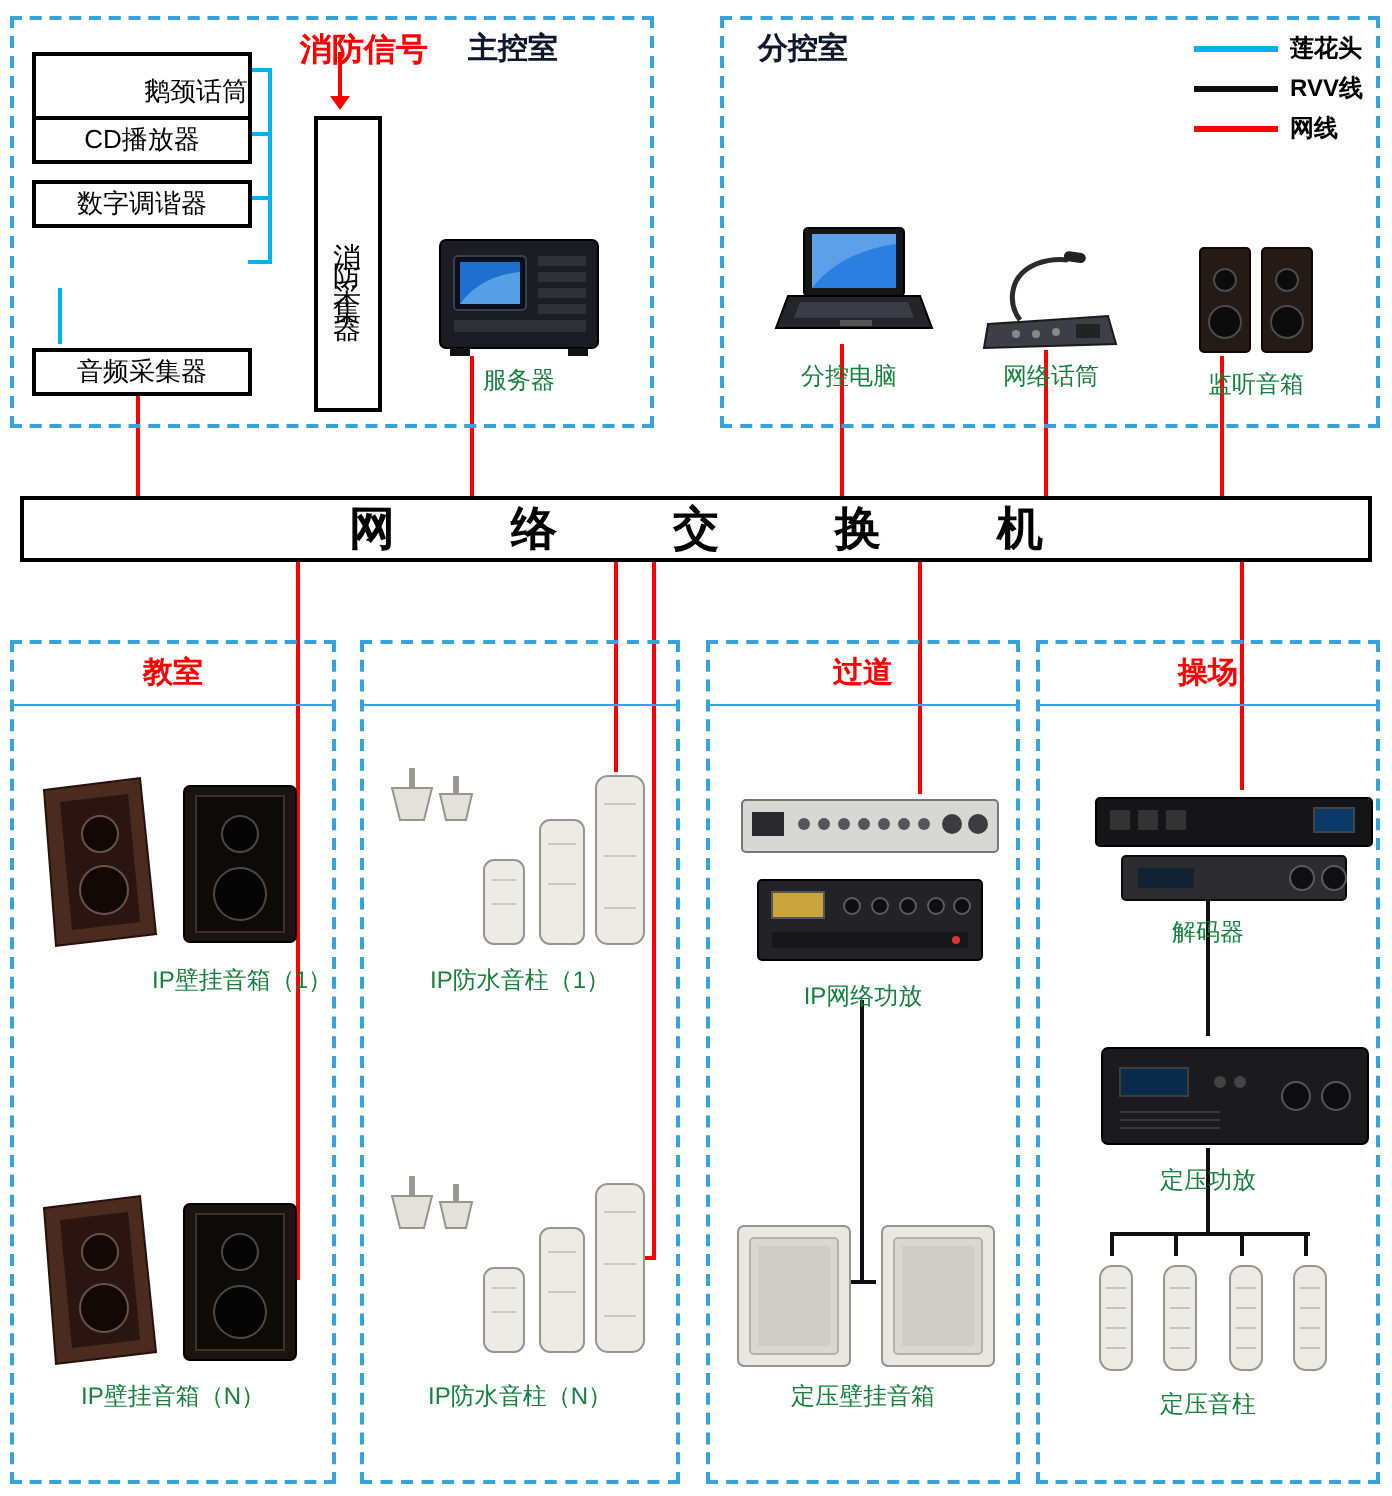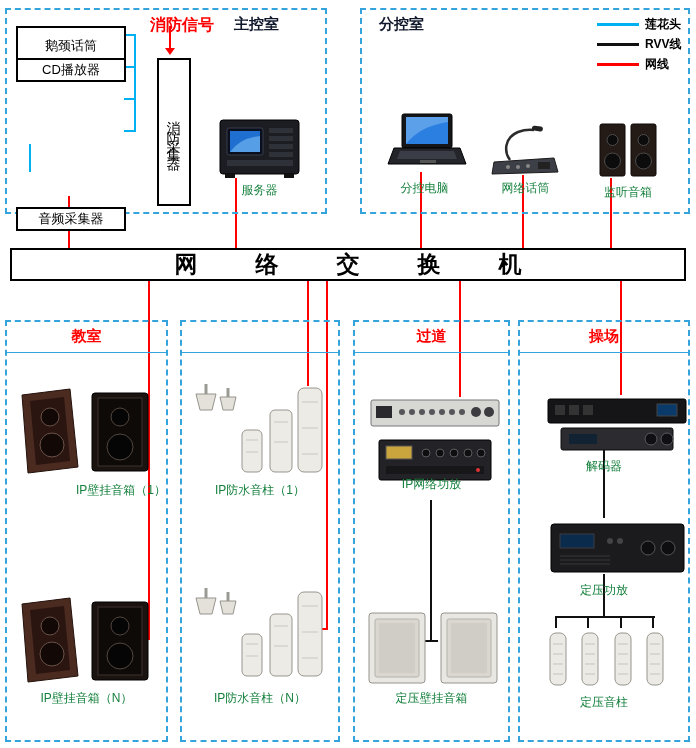--- a/index.html
+++ b/index.html
@@ -44,27 +44,30 @@
   .dev{position:absolute;z-index:4;}
 </style>
 </head>
 <body>
 
 <div class="stage">
 
   <div class="dashed" style="left:5px;top:8px;width:322px;height:206px;">
     <div class="rtitle" style="left:227px;top:5px;">主控室</div>
 
-    <div class="devbox" style="left:9px;top:16px;width:110px;height:40px;">
+    <div class="devbox" style="left:9px;top:16px;width:110px;height:40px;justify-content:flex-end;">
         <span>鹅颈话筒</span>
       </div>
     <div class="devbox" style="left:9px;top:48px;width:110px;height:24px;">
         <span>CD播放器</span>
       </div>
-    <div class="devbox" style="left:9px;top:164px;width:110px;height:24px;margin-top:33px;">
+    <div class="devbox" style="left:9px;top:80px;width:110px;height:24px;">
+        <span>数字调谐器</span>
+      </div>
+    <div class="devbox" style="left:9px;top:164px;width:110px;height:24px;">
         <span>音频采集器</span>
       </div>
 
     <div class="firetxt" style="left:143px;top:5px;">消防信号</div>
     <div class="vbox" style="left:150px;top:48px;width:34px;height:148px;">消防采集器</div>
 
     <svg class="dev" style="left:210px;top:106px;" width="85" height="64" viewBox="0 0 85 64">
       <rect x="3" y="4" width="79" height="54" rx="3" fill="#1c1d22" stroke="#000"></rect>
       <rect x="10" y="12" width="36" height="27" rx="2" fill="#0a0f1e" stroke="#3a3f4a"></rect>
       <rect x="13" y="15" width="30" height="21" fill="#1f6fd0"></rect>
@@ -220,21 +223,21 @@
       <rect x="1" y="2" width="112" height="40" rx="2" fill="#232327" stroke="#000"></rect>
       <rect x="8" y="8" width="26" height="13" fill="#caa43c" stroke="#555"></rect>
       <circle cx="48" cy="15" r="4" fill="#0e0e10" stroke="#5c5c60"></circle>
         <circle cx="62" cy="15" r="4" fill="#0e0e10" stroke="#5c5c60"></circle>
       <circle cx="76" cy="15" r="4" fill="#0e0e10" stroke="#5c5c60"></circle>
         <circle cx="90" cy="15" r="4" fill="#0e0e10" stroke="#5c5c60"></circle>
       <circle cx="103" cy="15" r="4" fill="#0e0e10" stroke="#5c5c60"></circle>
       <rect x="8" y="28" width="98" height="8" fill="#17171a"></rect>
       <circle cx="100" cy="32" r="2" fill="#d33"></circle>
     </svg>
-    <div class="lbl full" style="top:154px;">IP网络功放</div>
+    <div class="lbl full" style="top:168px;">IP网络功放</div>
 
     <svg class="dev" style="left:13px;top:290px;" width="58" height="72" viewBox="0 0 58 72">
       <rect x="1" y="1" width="56" height="70" rx="3" fill="#e9e7e1" stroke="#97948c"></rect>
       <rect x="7" y="7" width="44" height="58" rx="2" fill="#d9d7d0" stroke="#b5b2aa"></rect>
       <rect x="11" y="11" width="36" height="50" fill="#cfcdc5"></rect>
     </svg>
     <svg class="dev" style="left:85px;top:290px;" width="58" height="72" viewBox="0 0 58 72">
       <rect x="1" y="1" width="56" height="70" rx="3" fill="#e9e7e1" stroke="#97948c"></rect>
       <rect x="7" y="7" width="44" height="58" rx="2" fill="#d9d7d0" stroke="#b5b2aa"></rect>
       <rect x="11" y="11" width="36" height="50" fill="#cfcdc5"></rect>

